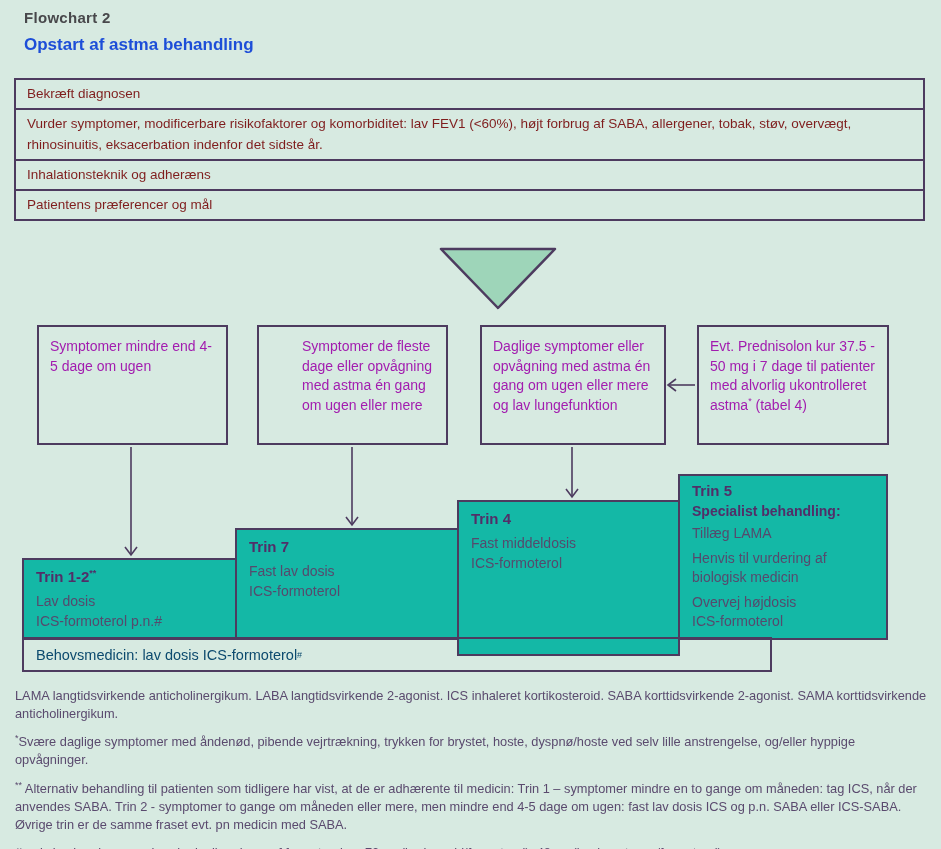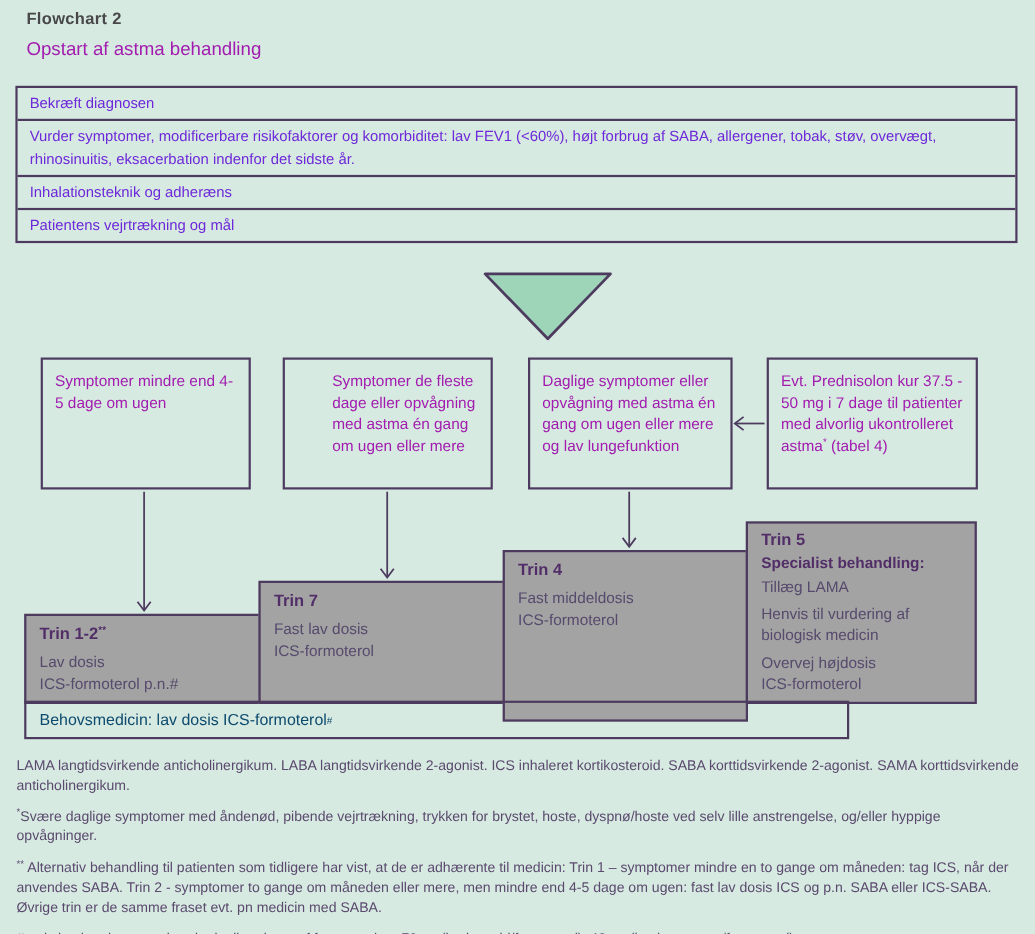--- a/index.html
+++ b/index.html
@@ -3,38 +3,38 @@
 <meta charset="utf-8">
 <style>
   html,body{margin:0;padding:0;}
   .canvas{
     position:relative; width:941px; height:849px;
     background:#d7eae1;
     font-family:"Liberation Sans", sans-serif;
     overflow:hidden;
   }
   .kicker{position:absolute; left:24px; top:9px; font-size:15px; font-weight:bold; color:#48484b; letter-spacing:.3px;}
-  .title{position:absolute; left:24px; top:35px; font-size:17px; font-weight:normal; color:#a21caf;}
+  .title{position:absolute; left:24px; top:35px; font-size:17px; font-weight:bold; color:#1d4ed8;}
 
   .stack{position:absolute; left:14px; top:78px; width:911px; border:2px solid #4d3b5f; box-sizing:border-box;}
-  .stack-row{padding:4px 11px; font-size:13.5px; line-height:1.5; color:#6d28d9; border-bottom:2px solid #4d3b5f;}
+  .stack-row{padding:4px 11px; font-size:13.5px; line-height:1.5; color:#7f1d1d; border-bottom:2px solid #4d3b5f;}
   .stack-row:last-child{border-bottom:none;}
 
   .tri-svg{position:absolute; left:439px; top:247px;}
 
   .crit{position:absolute; top:325px; height:120px; border:2px solid #4d3b5f; box-sizing:border-box;
         padding:10px 11px; font-size:14px; line-height:1.4; color:#a21caf;}
   .crit1{left:37px; width:191px;}
   .crit2{left:257px; width:191px;padding-left:43px;}
   .crit3{left:480px; width:186px;}
   .crit4{left:697px; width:192px;}
 
   .arrows{position:absolute; left:0; top:0; pointer-events:none;}
 
-  .step{position:absolute; background:#a3a3a3; border:2.5px solid #4d3b5f; box-sizing:border-box; padding:6px 12px;}
+  .step{position:absolute; background:#14b8a6; border:2.5px solid #4d3b5f; box-sizing:border-box; padding:6px 12px;}
   .step1{left:22px;  top:558px; width:215px; height:82px;}
   .step2{left:235px; top:528px; width:224px; height:112px;}
   .step3{left:457px; top:500px; width:223px; height:156px;}
   .step4{left:678px; top:474px; width:210px; height:166px; padding-top:4px;}
   .step-title{font-size:15px; font-weight:bold; color:#522e68; margin:2px 0 7px;}
   .step4 .step-title{margin-bottom:4px;}
   .step-body{font-size:14px; color:#564a6d; line-height:1.42; white-space:pre-line;}
   .step-sub{font-size:14px; font-weight:bold; color:#522e68; margin:0 0 5px;}
   .step-item{font-size:14px; color:#564a6d; line-height:1.32; white-space:pre-line; margin-bottom:7px;}
 
@@ -51,21 +51,21 @@
 
 <div class="canvas">
 
   <div class="kicker">Flowchart 2</div>
   <div class="title">Opstart af astma behandling</div>
 
   <div class="stack">
     <div class="stack-row">Bekræft diagnosen</div>
     <div class="stack-row">Vurder symptomer, modificerbare risikofaktorer og komorbiditet: lav FEV1 (&lt;60%), højt forbrug af SABA, allergener, tobak, støv, overvægt, rhinosinuitis, eksacerbation indenfor det sidste år.</div>
     <div class="stack-row">Inhalationsteknik og adheræns</div>
-    <div class="stack-row">Patientens vejrtrækning og mål</div>
+    <div class="stack-row">Patientens præferencer og mål</div>
   </div>
 
   <svg class="tri-svg" width="118" height="64">
     <polygon points="2,2 116,2 59,61" fill="#9ed5b9" stroke="#4d3b5f" stroke-width="2.5" stroke-linejoin="round"></polygon>
   </svg>
 
   <div class="crit crit1">Symptomer mindre end 4-5 dage om ugen</div>
   <div class="crit crit2">Symptomer de fleste dage eller opvågning med astma én gang om ugen eller mere</div>
   <div class="crit crit3">Daglige symptomer eller opvågning med astma én gang om ugen eller mere og lav lungefunktion</div>
   <div class="crit crit4"><span>Evt. Prednisolon kur 37.5 - 50 mg i 7 dage til patienter med alvorlig ukontrolleret astma</span><sup class="sx">*</sup><span> (tabel 4)</span></div>

